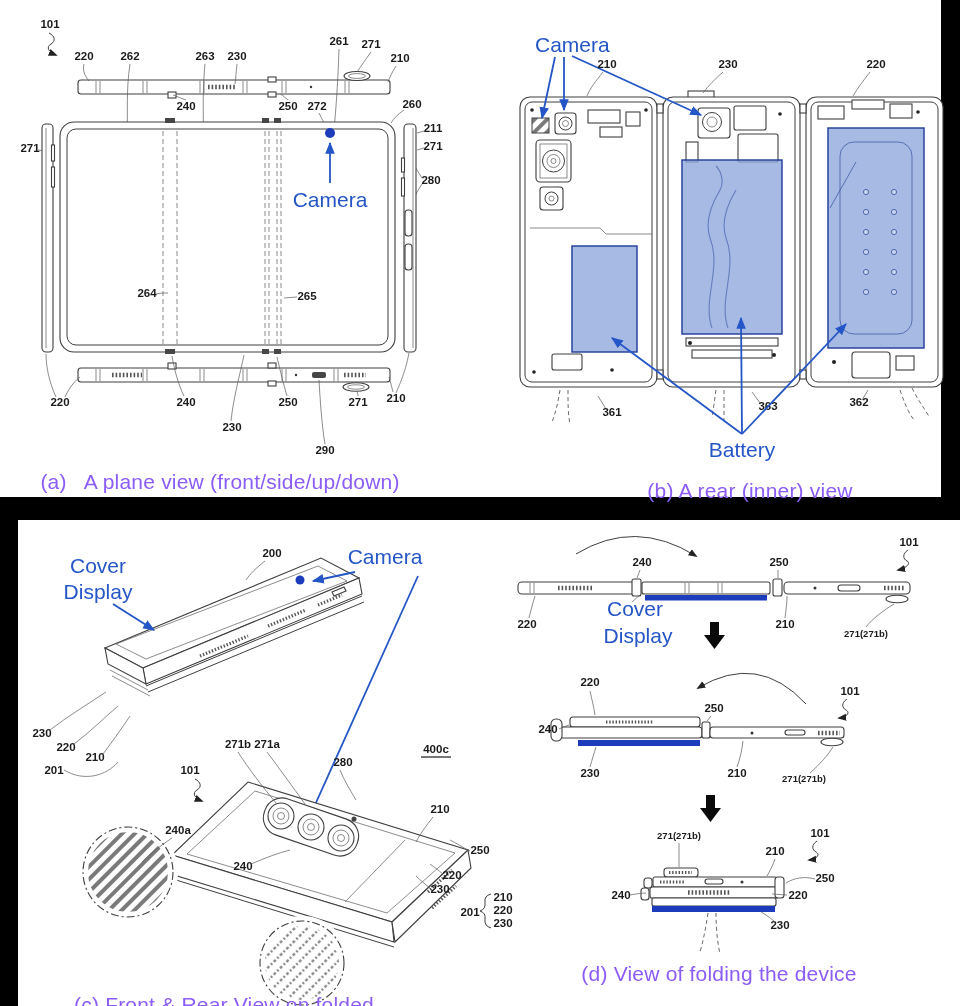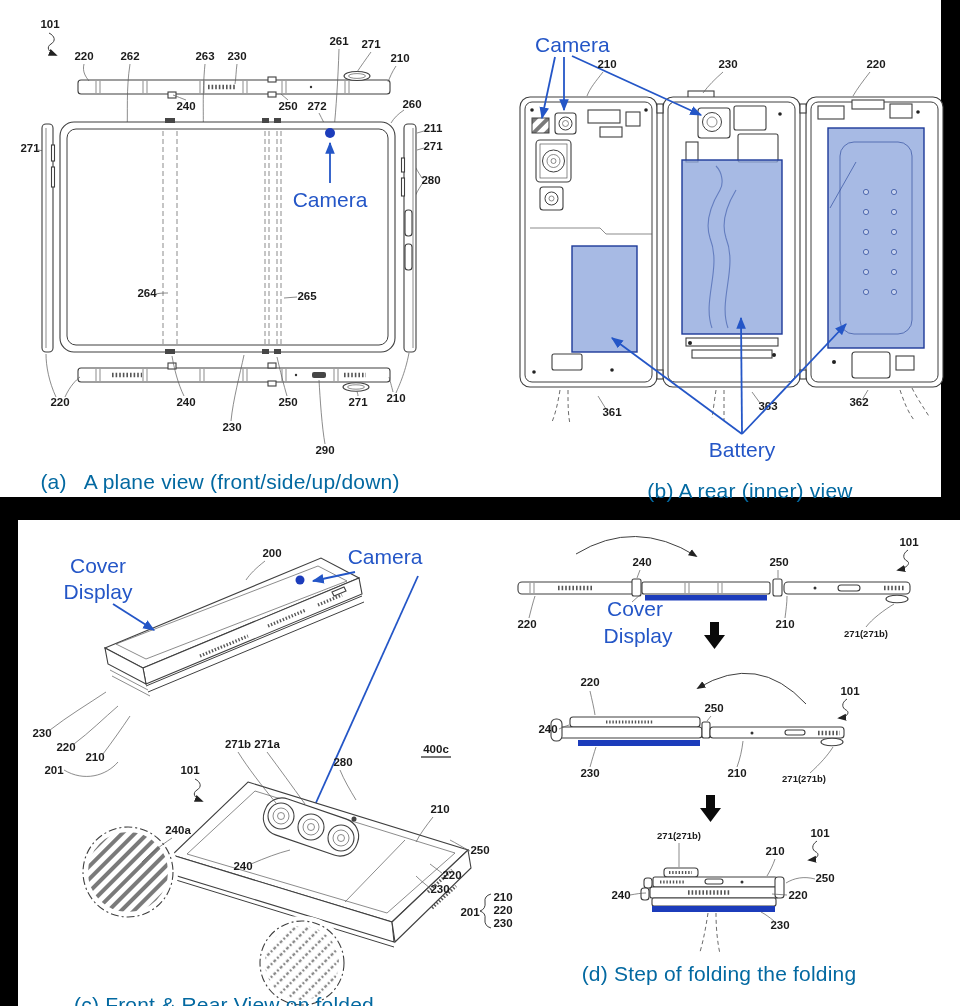--- a/index.html
+++ b/index.html
@@ -1,19 +1,19 @@
 <!DOCTYPE html>
 <html style="--annotation_blue: #2456c7; --deep_blue: #1c3cbb; --battery_fill: #8ea6dc; --battery_stroke: #1d3a99;"><head>
 <meta charset="utf-8">
 <style>
   html,body { margin:0; padding:0; background:#fff; }
   .page { position:relative; width:960px; height:1006px; background:#fff; overflow:hidden;
           font-family:"Liberation Sans", sans-serif;padding-left:16px; }
   .strip { position:absolute; background:#000; }
-  .caption { position:absolute; color:#0369a1; font-size:21px; letter-spacing:.2px;
+  .caption { position:absolute; color:#8b5cf6; font-size:21px; letter-spacing:.2px;
              text-align:center; white-space:pre; line-height:1.3; }
   svg { position:absolute; overflow:visible; }
   .ref   { font:bold 11.5px "Liberation Sans", sans-serif; fill:#1b1b1b; }
   .refsm { font:bold 9.5px  "Liberation Sans", sans-serif; fill:#1b1b1b; }
   .blue  { font:21px "Liberation Sans", sans-serif; fill:var(--annotation_blue); }
   .ln  { fill:none; stroke:#3f3f3f; stroke-width:1; }
   .lnt { fill:none; stroke:#5a5a5a; stroke-width:.7; }
   .lnw { fill:#fff; stroke:#3f3f3f; stroke-width:1.1; }
   .dash     { stroke-dasharray:5 3; }
   .dashfine { stroke-dasharray:4 3; stroke-width:.9; }
@@ -551,15 +551,15 @@
       <path class="lnt" d="M140,379 C146,378 151,377 156,377"></path>
       <text class="ref" x="290" y="413" text-anchor="middle">230</text>
       <path class="lnt" d="M284,405 C279,401 275,398 271,396"></path>
     </g>
   </svg>
 
   <div class="caption" style="left:24px;top:936px;width:400px">
     <div>(c) Front &amp; Rear View on folded</div>
     
   </div>
-  <div class="caption" style="left:519px;top:960px;width:400px">(d) Step of folding the folding</div>
+  <div class="caption" style="left:519px;top:960px;width:400px">(d) View of folding the device</div>
 
 </div>
 
 </body></html>

